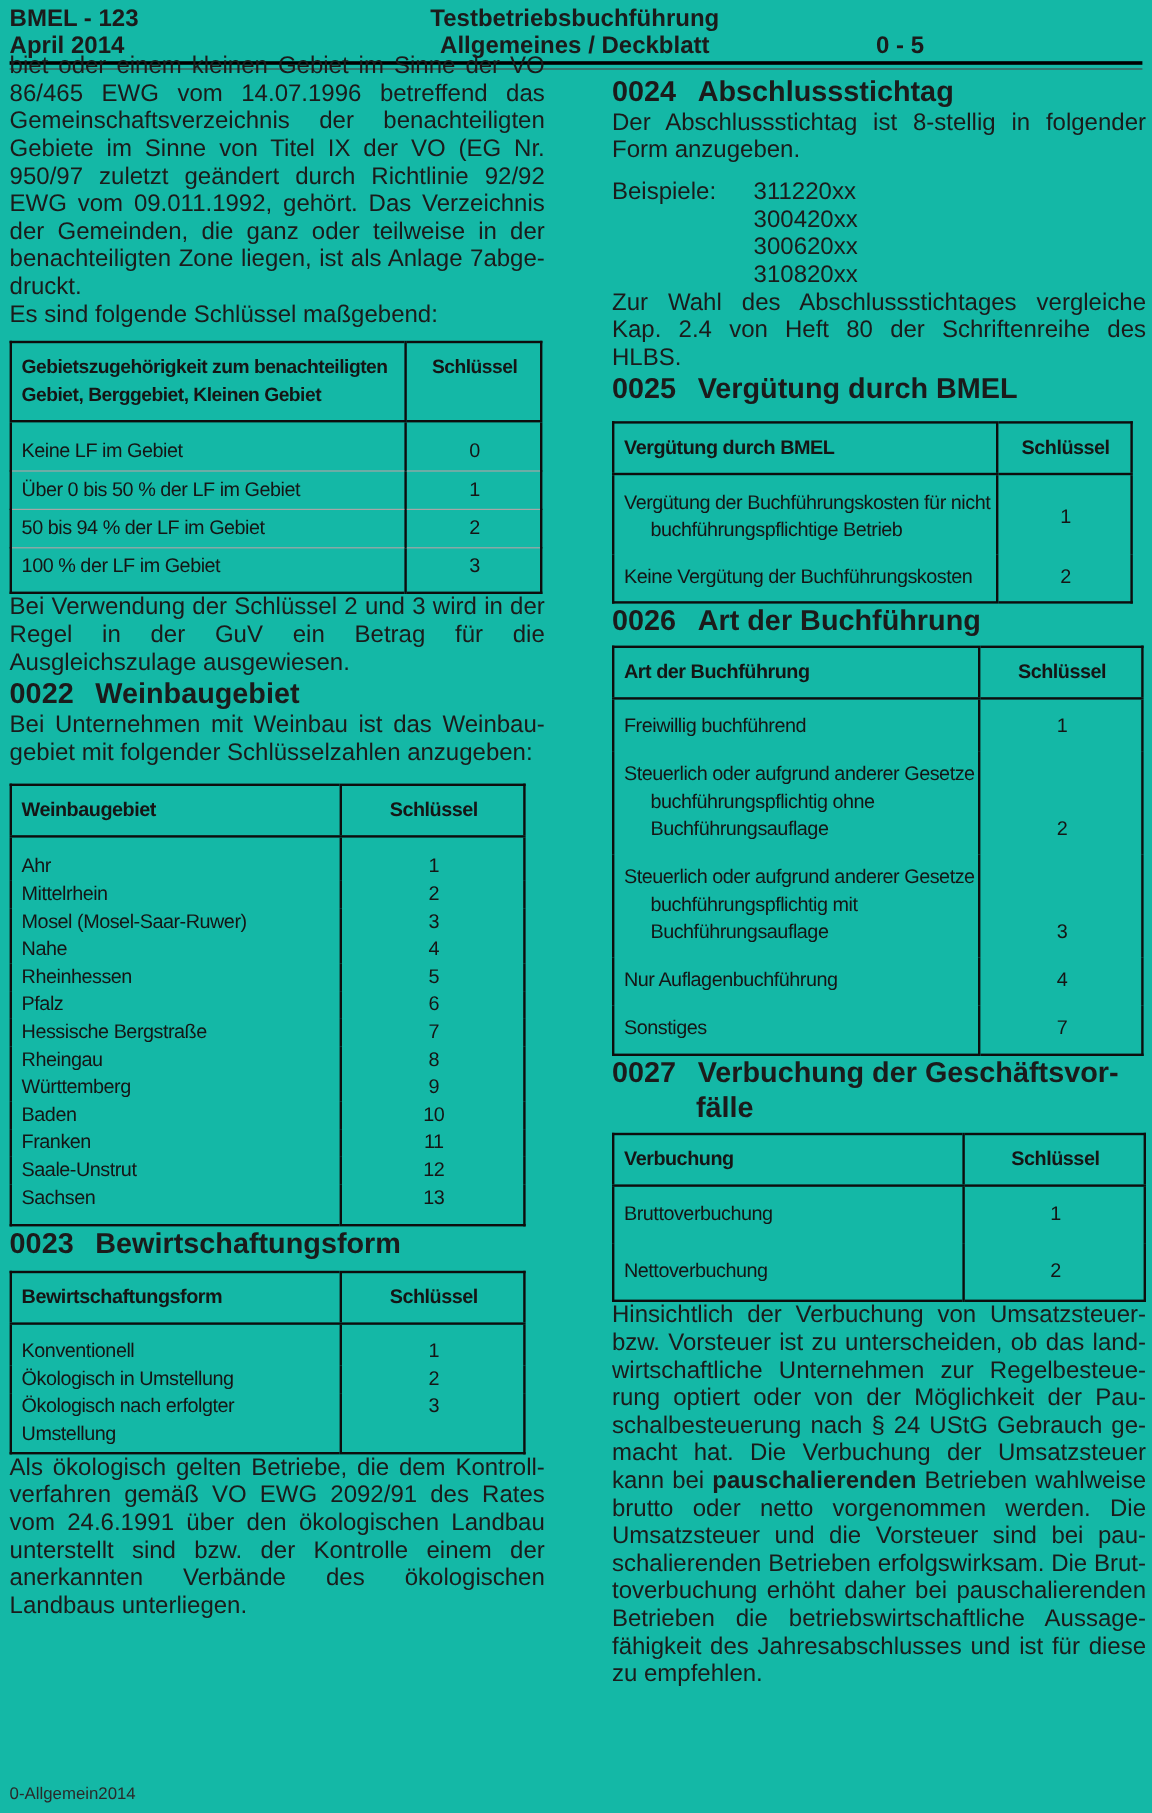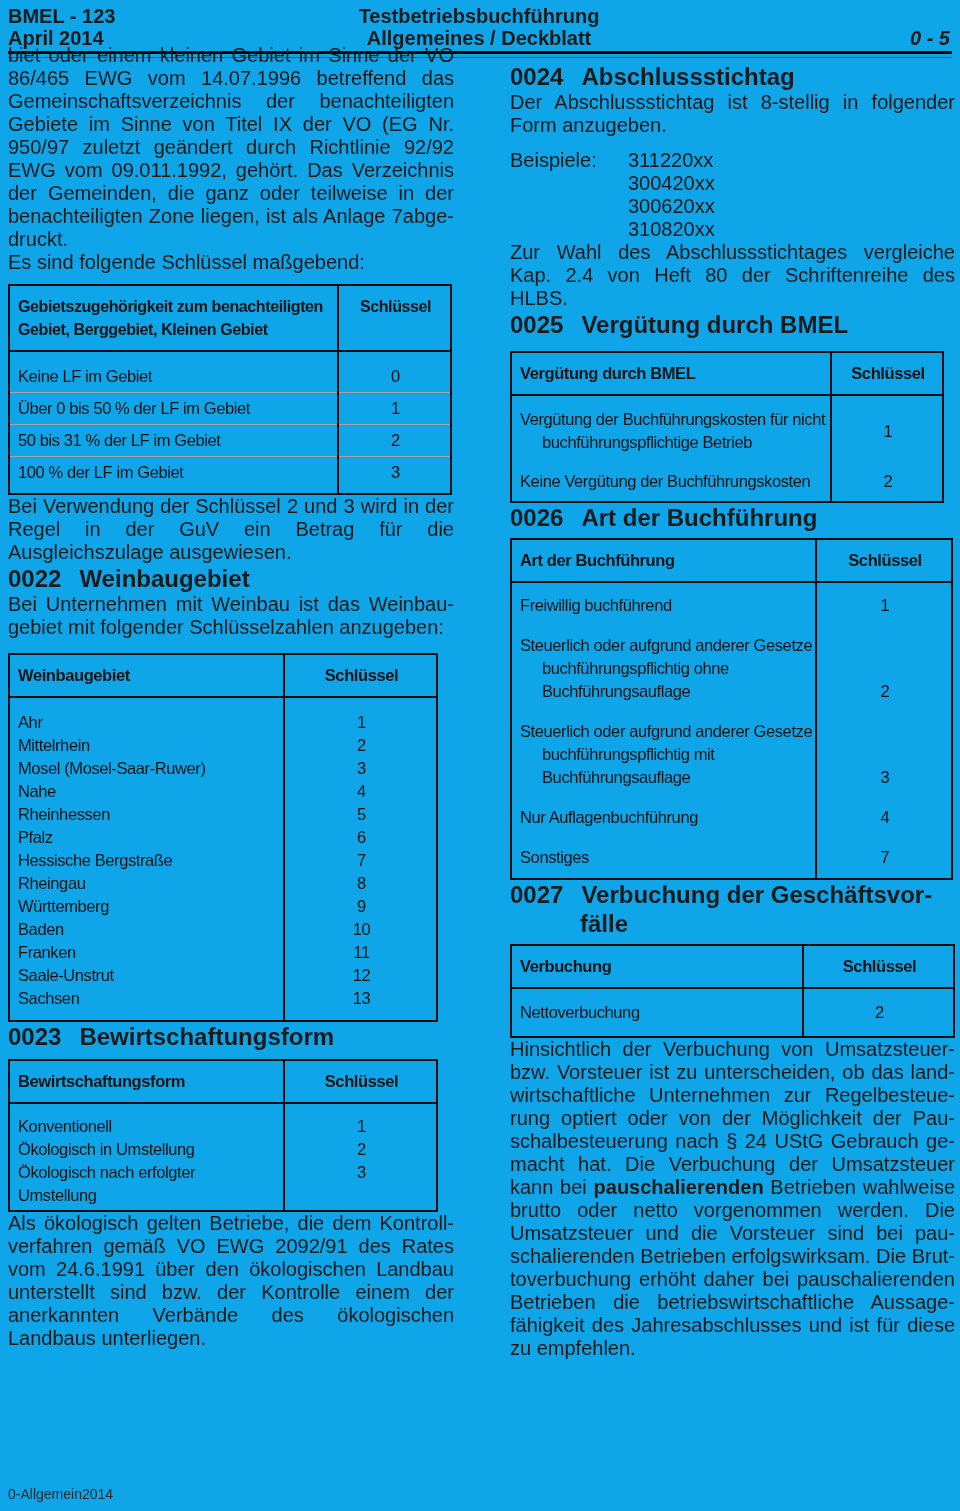--- a/index.html
+++ b/index.html
@@ -1,25 +1,25 @@
 <!DOCTYPE html>
 <html><head>
 <meta charset="utf-8">
 <style>
   html,body{margin:0;padding:0;background:#e8e8e8;}
   .page{
-    position:relative;width:960px;height:1511px;background:#0ea5e9;
+    position:relative;width:960px;height:1511px;background:#14b8a6;
     font-family:"Liberation Sans",sans-serif;color:#1b1b1b;overflow:hidden;
     margin:0 auto;
   }
   
   .hdr{display:flex;align-items:stretch;padding:5px 10px 0 8px;font-weight:bold;font-size:20px;line-height:22px;}
   .hdr-left{width:220px;}
   .hdr-center{flex:1;text-align:center;}
-  .hdr-right{width:220px;display:flex;justify-content:flex-end;align-items:flex-end;font-style:italic;}
+  .hdr-right{width:220px;display:flex;align-items:flex-end;}
   .hdr-rule{margin:2px 8px 0 8px;height:3px;border-top:3px solid #000;border-bottom:1px solid #4a4a4a;}
   
   .col{position:absolute;top:44px;}
   .col-left{left:8px;width:446px;}
   .col-right{left:510px;top:62px;width:445px;}
   
   p.para{margin:0;font-size:20px;line-height:23px;text-align:justify;}
   h2.sec{margin:0;font-size:24px;line-height:29px;font-weight:bold;white-space:nowrap;}
   h2.sec .num{margin-right:18px;}
   h2.sec.wrap{white-space:normal;padding-left:70px;text-indent:-70px;}
@@ -119,21 +119,21 @@
       <tbody>
         <tr>
           <td>Keine LF im Gebiet</td>
           <td class="key">0</td>
         </tr>
         <tr>
           <td>Über 0 bis 50 % der LF im Gebiet</td>
           <td class="key">1</td>
         </tr>
         <tr>
-          <td>50 bis 31 % der LF im Gebiet</td>
+          <td>50 bis 94 % der LF im Gebiet</td>
           <td class="key">2</td>
         </tr>
         <tr>
           <td>100 % der LF im Gebiet</td>
           <td class="key">3</td>
         </tr>
       </tbody>
     </table>
 
     <p class="para mt22">Bei Verwendung der Schlüssel 2 und 3 wird in der Regel in der GuV ein Betrag für die Ausgleichszulage ausgewiesen.</p>
@@ -335,20 +335,24 @@
 
     <table class="tbl mt6" id="t-verb">
       <thead>
         <tr>
           <th>Verbuchung</th>
           <th class="key">Schlüssel</th>
         </tr>
       </thead>
       <tbody>
         <tr>
+          <td>Bruttoverbuchung</td>
+          <td class="key">1</td>
+        </tr>
+        <tr>
           <td>Nettoverbuchung</td>
           <td class="key">2</td>
         </tr>
       </tbody>
     </table>
 
     <p class="para mt16">
       <span>Hinsichtlich der Verbuchung von Umsatzsteuer- bzw. Vorsteuer ist zu unterscheiden, ob das land­wirtschaftliche Unternehmen zur Regelbesteue­rung optiert oder von der Möglichkeit der Pau­schalbesteuerung nach § 24 UStG Gebrauch ge­macht hat. Die Verbuchung der Umsatzsteuer kann bei </span><span class="bold-inline">pauschalierenden</span><span> Betrieben wahlweise brutto oder netto vorgenommen werden. Die Umsatzsteuer und die Vorsteuer sind bei pau­schalierenden Betrieben erfolgswirksam. Die Brut­toverbuchung erhöht daher bei pauschalierenden Betrieben die betriebswirtschaftliche Aussage­fähigkeit des Jahresabschlusses und ist für diese zu empfehlen.</span>
     </p>
   </div>

